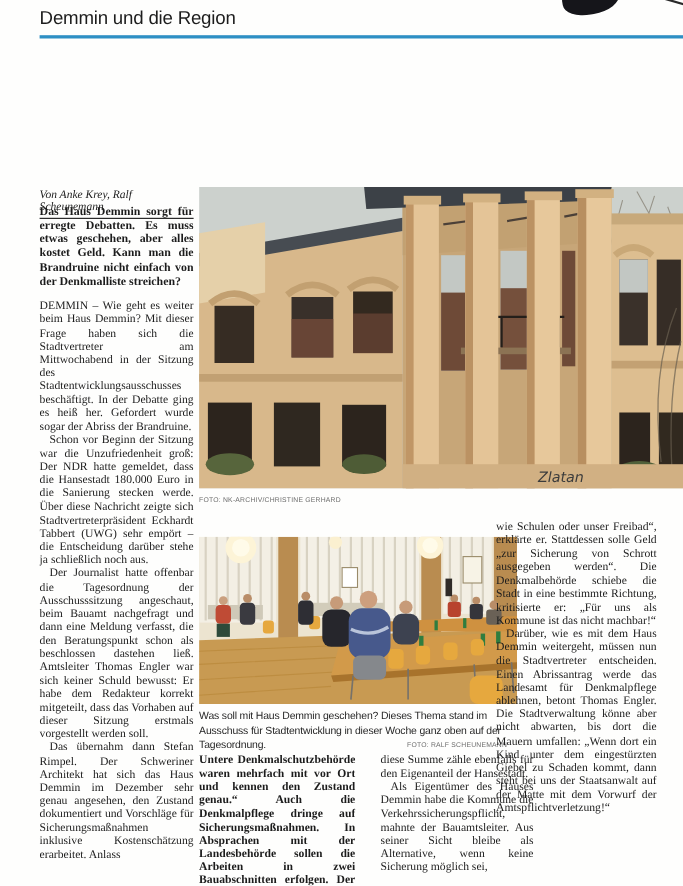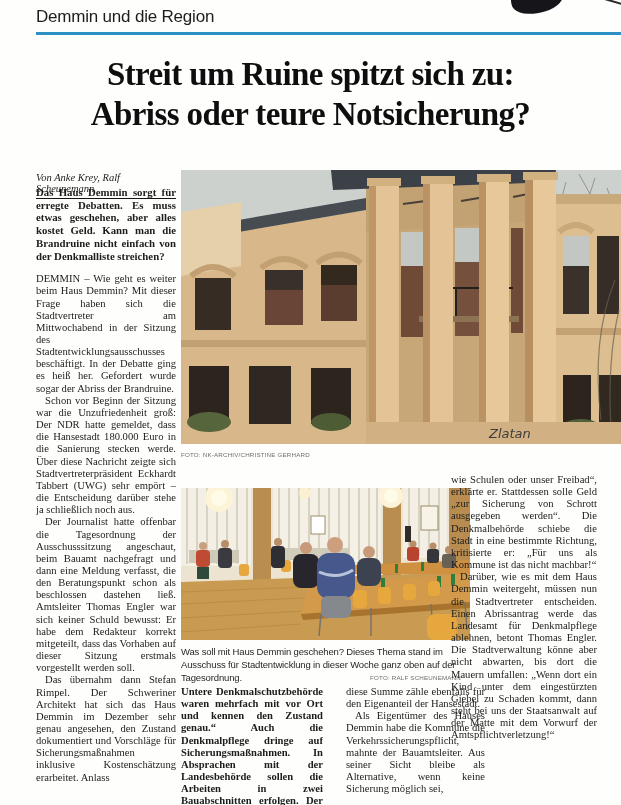--- a/index.html
+++ b/index.html
@@ -53,24 +53,20 @@
 <body>
 
 <div class="page">
 
   <div class="masthead-blob"></div>
   <div class="masthead-stroke"></div>
 
   <div class="section-title">Demmin und die Region</div>
   <div class="blue-rule" style="background:#2e8fc4;"></div>
 
-  <h1 class="headline" style="margin:0;">
-    <span>Streit um Ruine spitzt sich zu:</span><br>
-    <span>Abriss oder teure Notsicherung?</span>
-  </h1>
 
   <div class="byline">Von Anke Krey, Ralf Scheunemann</div>
 
   <div class="col" id="col1">
     <p class="intro">Das Haus Demmin sorgt für erregte Debatten. Es muss etwas geschehen, aber alles kostet Geld. Kann man die Brandruine nicht einfach von der Denkmalliste streichen?</p>
     <p>DEMMIN – Wie geht es weiter beim Haus Demmin? Mit dieser Frage haben sich die Stadtvertreter am Mittwochabend in der Sitzung des Stadtentwicklungsausschusses beschäftigt. In der Debatte ging es heiß her. Gefordert wurde sogar der Abriss der Brandruine.</p>
     <p class="ind">Schon vor Beginn der Sitzung war die Unzufriedenheit groß: Der NDR hatte gemeldet, dass die Hansestadt 180.000 Euro in die Sanierung stecken werde. Über diese Nachricht zeigte sich Stadtvertreterpräsident Eckhardt Tabbert (UWG) sehr empört –die Entscheidung darüber stehe ja schließlich noch aus.</p>
     <p class="ind">Der Journalist hatte offenbar die Tagesordnung der Ausschusssitzung angeschaut, beim Bauamt nachgefragt und dann eine Meldung verfasst, die den Beratungspunkt schon als beschlossen dastehen ließ. Amtsleiter Thomas Engler war sich keiner Schuld bewusst: Er habe dem Redakteur korrekt mitgeteilt, dass das Vorhaben auf dieser Sitzung erstmals vorgestellt werden soll.</p>
     <p class="ind">Das übernahm dann Stefan Rimpel. Der Schweriner Architekt hat sich das Haus Demmin im Dezember sehr genau angesehen, den Zustand dokumentiert und Vorschläge für Sicherungsmaßnahmen inklusive Kostenschätzung erarbeitet. Anlass</p>
   </div>

